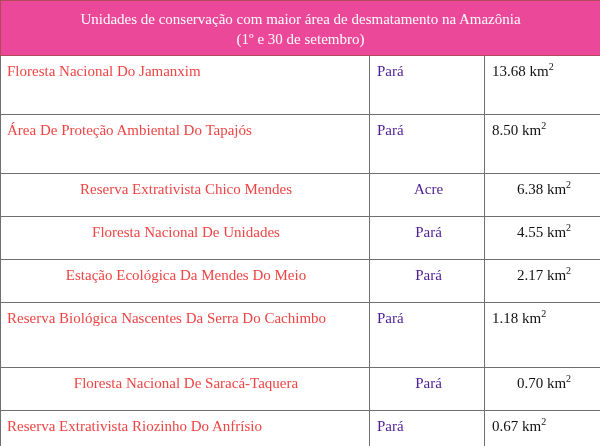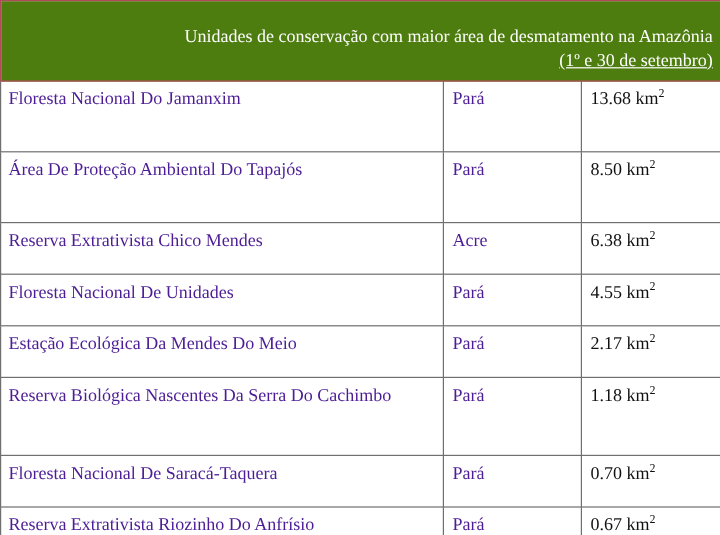--- a/index.html
+++ b/index.html
@@ -23,38 +23,37 @@
   table.data-table {
     width: 600px;
     border-collapse: collapse;
     table-layout: fixed;
   }
   table.data-table td, table.data-table th {
     border: 1px solid #6f6f6f;
     vertical-align: top;
   }
   .title-cell {
-    background: #4d7c0f;
+    background: #ec4899;
     color: #ffffff;
-    text-align: right;
+    text-align: center;
     font-size: 15px;
     line-height: 20px;
     font-weight: normal;
-    padding: 20px 6px 6px 6px;
+    padding: 8px 6px 6px 6px;
     border: 1px solid #b04c59 !important;
   }
   .title-line2 {
     display: block;
-    text-decoration: underline;
   }
   td.name {
     padding: 6px 4px 6px 6px;
     font-size: 15px;
     line-height: 19px;
-    color: #4c1d95;
+    color: #ef4444;
   }
   td.state {
     padding: 6px 4px 6px 7px;
     font-size: 15px;
     line-height: 19px;
     color: #4c1d95;
   }
   td.area {
     padding: 6px 4px 6px 7px;
     font-size: 15px;
@@ -65,21 +64,21 @@
     font-size: 10px;
     vertical-align: super;
     line-height: 0;
   }
   .col-name { width: 369px; }
   .col-state { width: 115px; }
   .col-area { width: 116px; }
 
   
   tr.r-tall td { height: 46px; }
-  tr.r-mid td  { height: 30px; }
+  tr.r-mid td  { height: 30px; text-align: center; }
   tr.r-two td  { height: 52px; }
   tr.r-gap td  { height: 44px; }
 </style>
 </head>
 <body>
 
 <div class="sheet">
   <table class="data-table">
     <colgroup>
       <col class="col-name">

